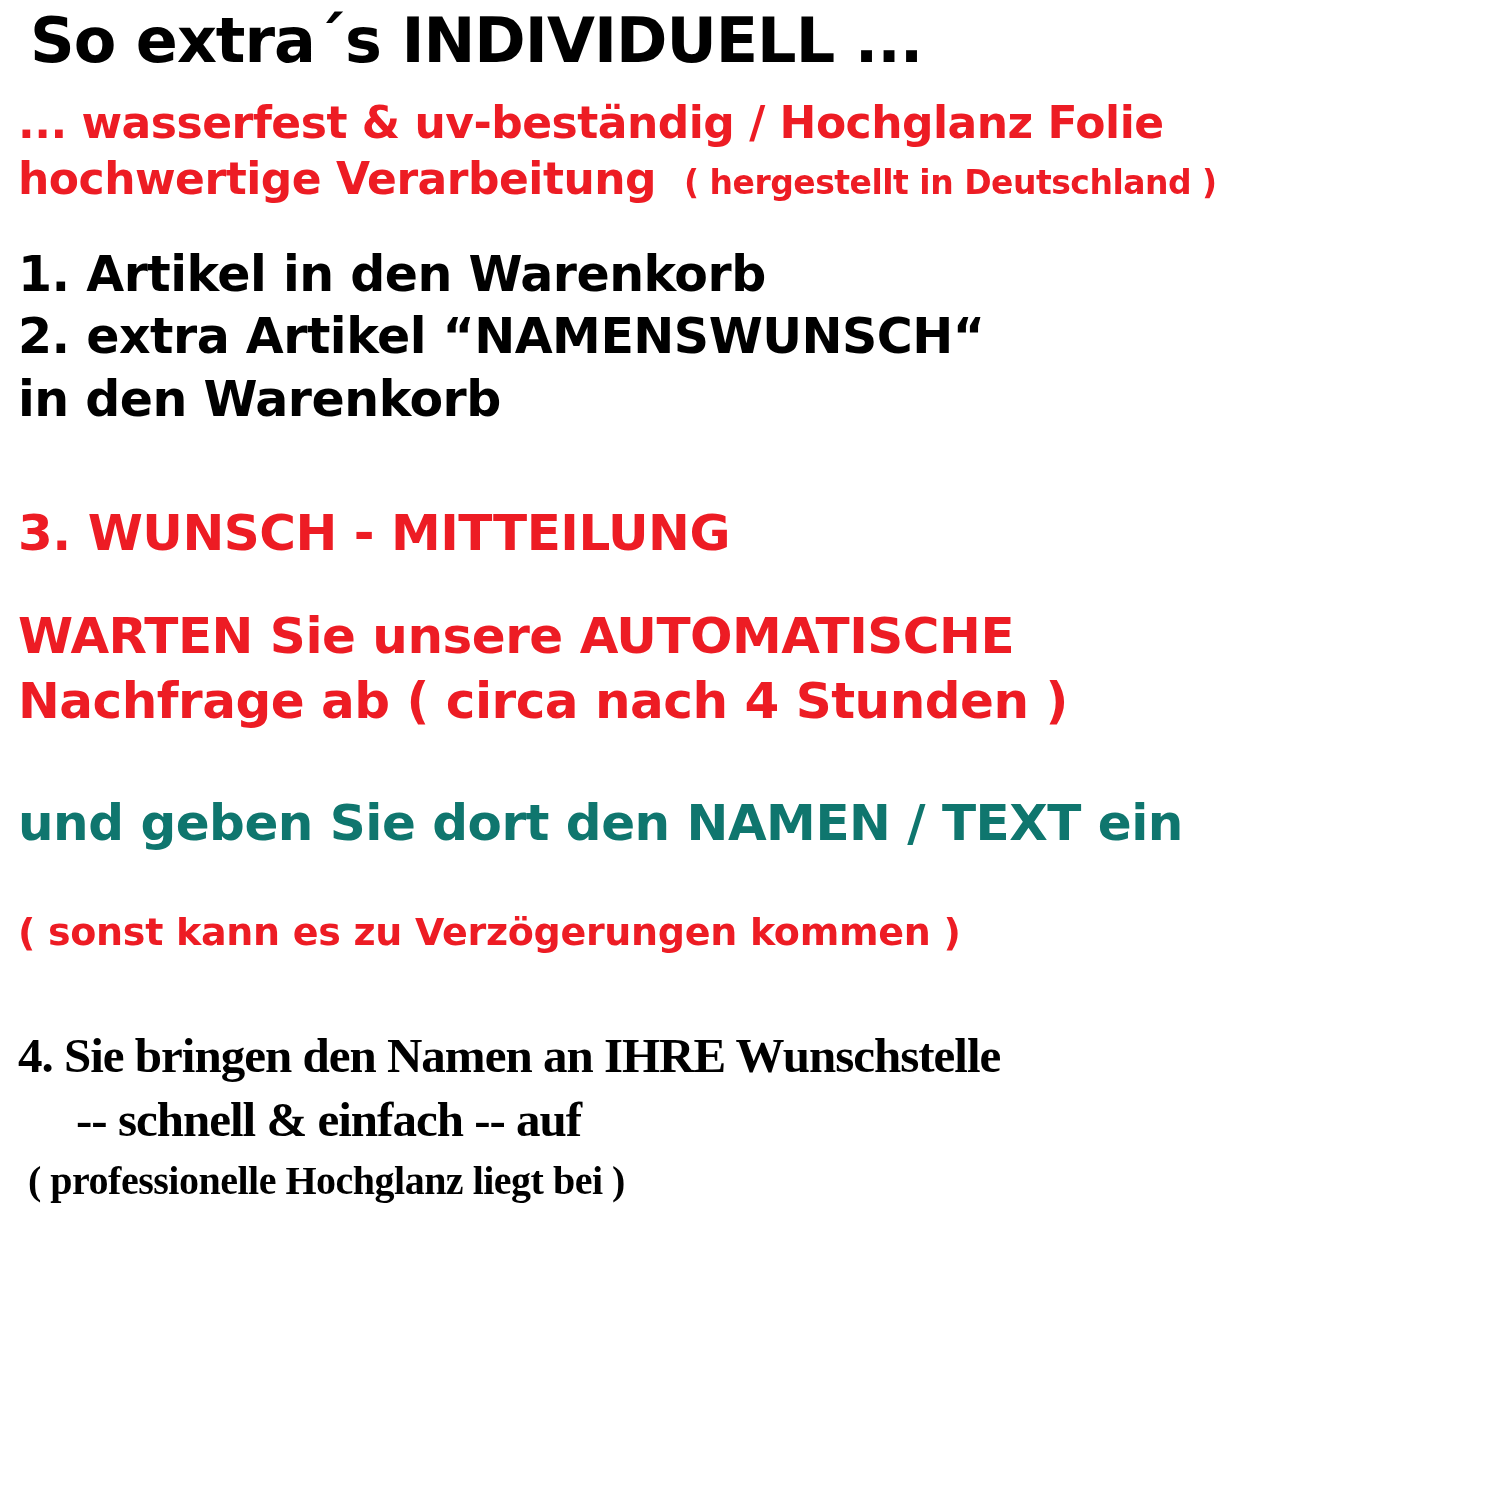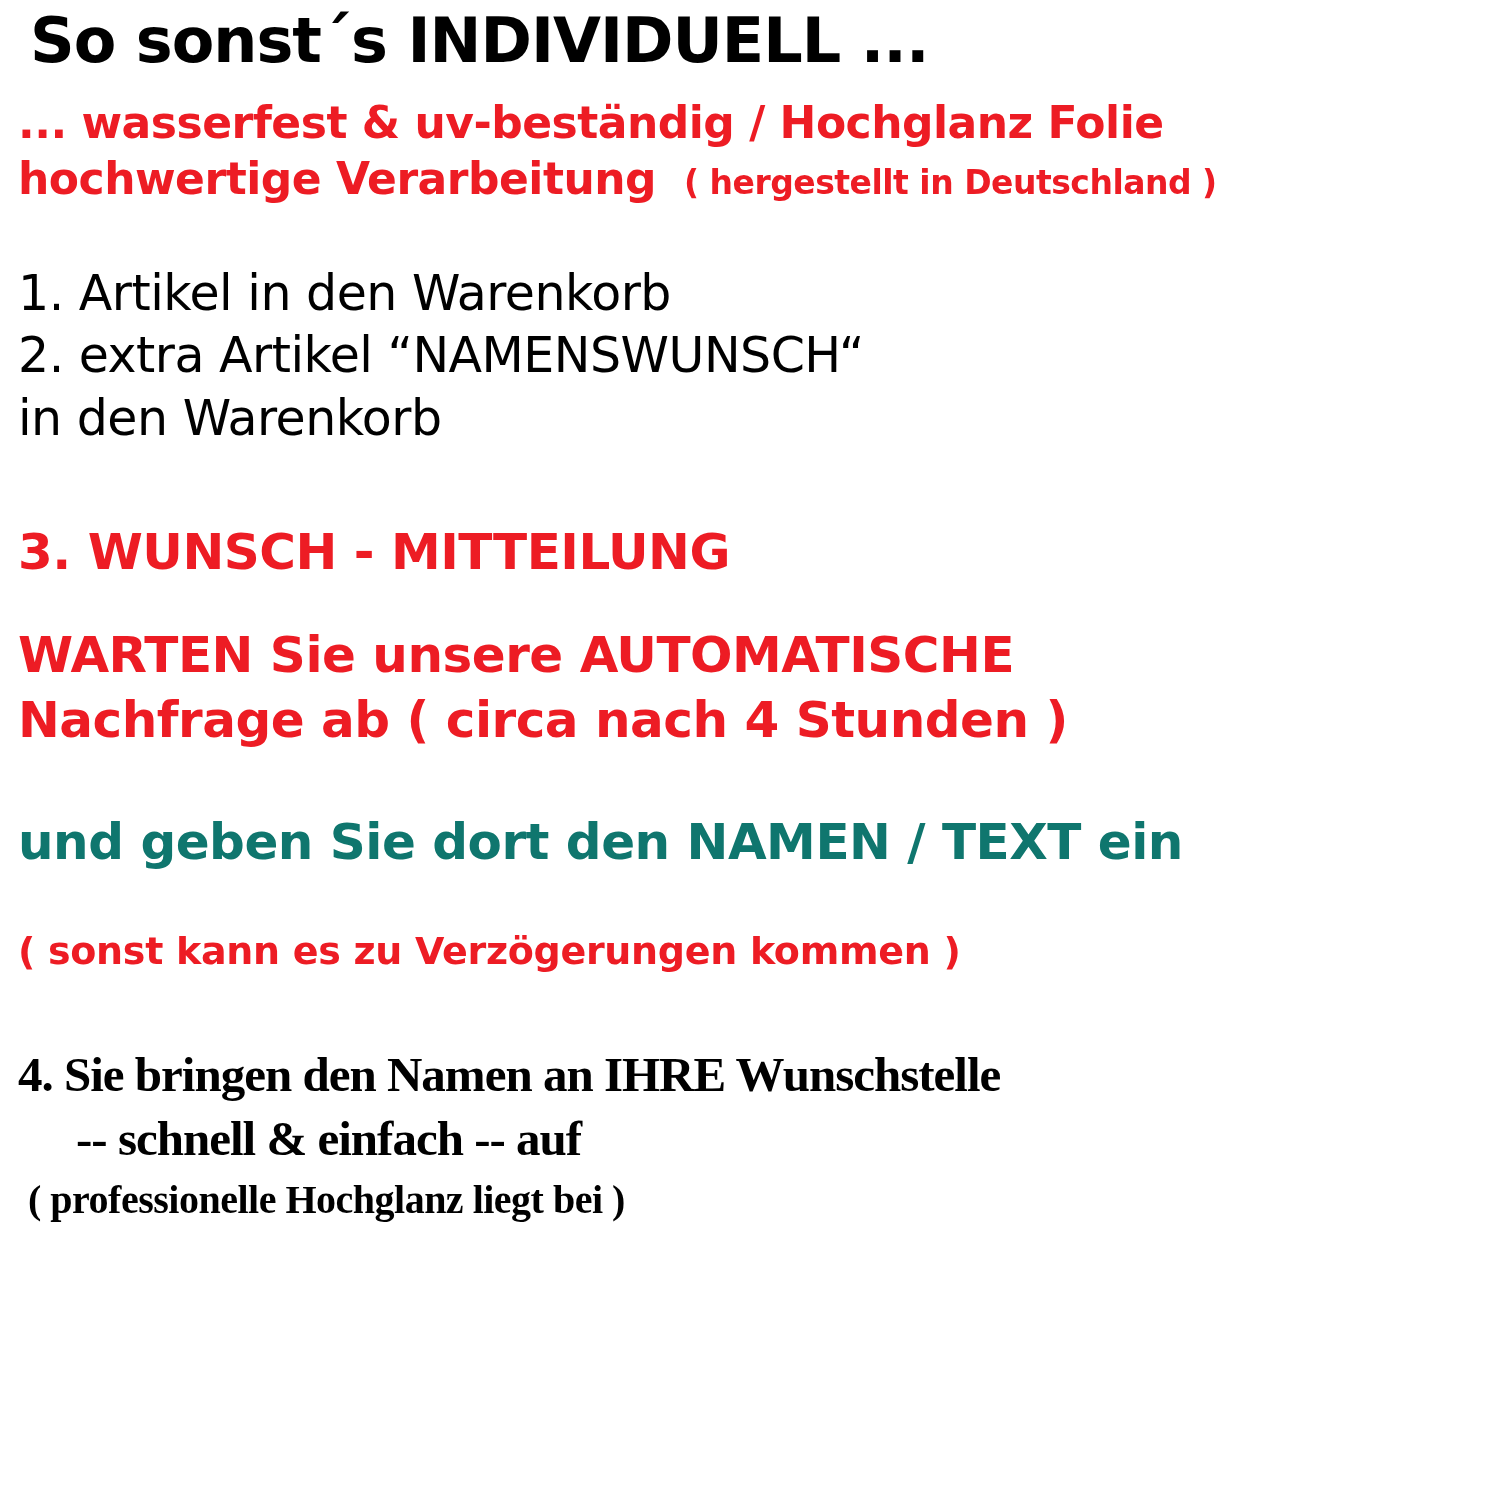--- a/index.html
+++ b/index.html
@@ -42,23 +42,23 @@
   .sub-line2 {
     font-size: 44px;
     letter-spacing: -0.5px;
   }
   .sub-line2 .paren {
     font-size: 33px;
     font-weight: bold;
     margin-left: 13px;
   }
   .steps-black {
-    margin-top: 55px;
+    margin-top: 36px;
     font-size: 49px;
-    font-weight: normal;
+    font-weight: bold;
     line-height: 1.28;
     letter-spacing: -0.5px;
   }
   .red-head {
     color: #ed1c24;
     font-weight: bold;
     font-size: 50px;
     margin-top: 72px;
     letter-spacing: -0.5px;
   }
@@ -101,21 +101,21 @@
     letter-spacing: -0.5px;
     padding-left: 10px;
     margin-top: 4px;
   }
 </style>
 </head>
 <body>
 
 <div class="page">
 
-  <div class="title">So sonst´s INDIVIDUELL ...</div>
+  <div class="title">So extra´s INDIVIDUELL ...</div>
 
   <div class="sub-block">
     <div class="sub-line1">... wasserfest &amp; uv-beständig / Hochglanz Folie</div>
     <div class="sub-line2">
       <span>hochwertige Verarbeitung</span>
       <span class="paren">( hergestellt in Deutschland )</span>
     </div>
   </div>
 
   <div class="steps-black">

